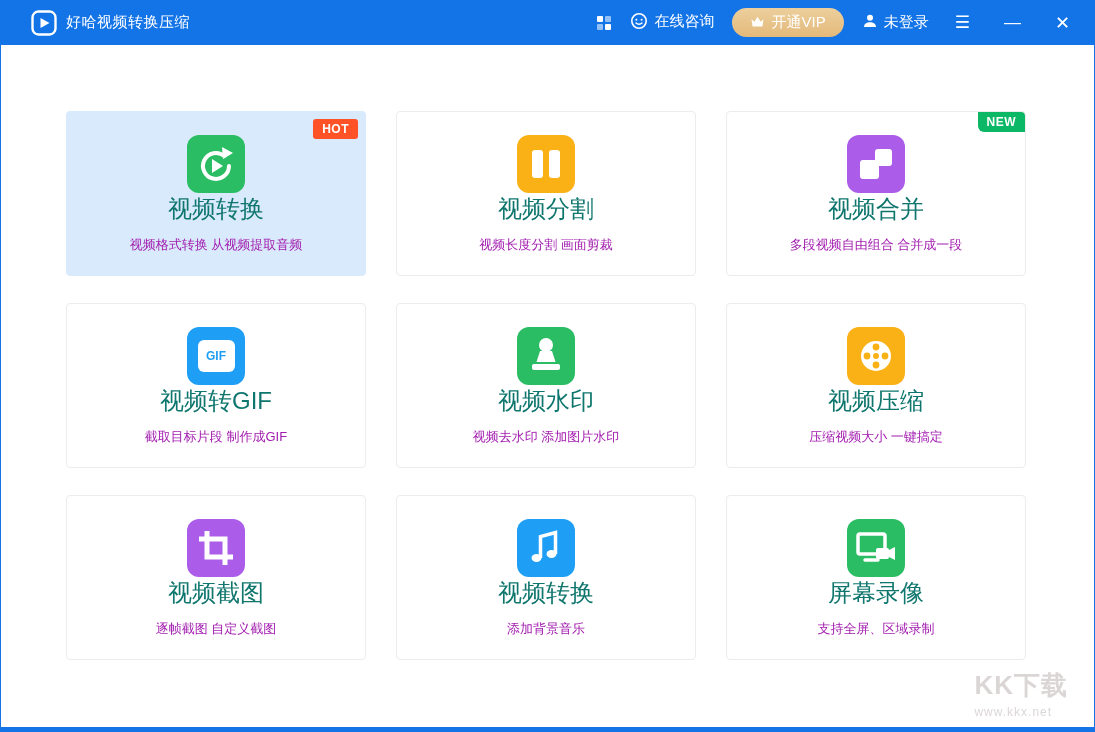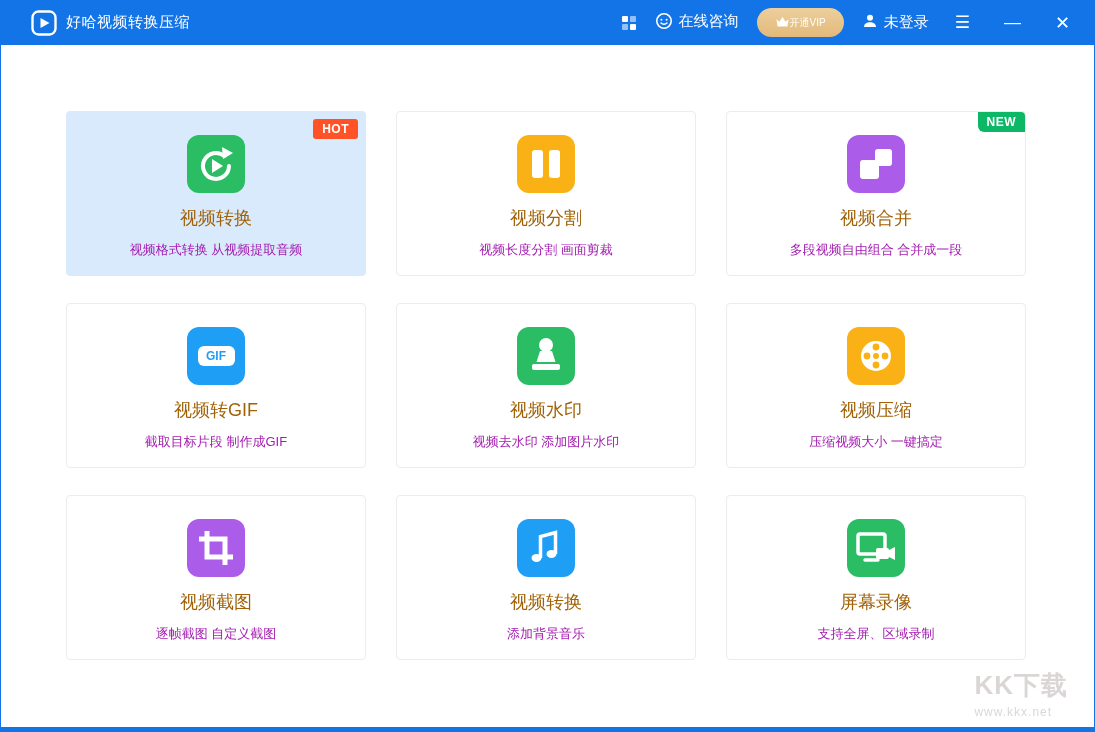--- a/index.html
+++ b/index.html
@@ -24,27 +24,27 @@
     display: flex;
     align-items: center;
     padding: 0 0 0 30px;
     color: #fff;
   }
   .app-icon { width: 26px; height: 26px; margin-right: 9px; flex: 0 0 auto; }
   .app-title { font-size: 15px; letter-spacing: 0.5px; }
   .tb-right { margin-left: auto; display: flex; align-items: center; gap: 18px; padding-right: 10px; }
   .tb-item { display: flex; align-items: flex-start; gap: 6px; font-size: 15px; cursor: pointer; white-space: nowrap; }
   .vip-pill {
-    display: flex; align-items: center; 
+    display: flex; align-items: center; gap: 6px;
     background: linear-gradient(180deg, #eccf9d, #e3b97a);
     color: #ffffff;
     border-radius: 15px;
     height: 29px;
     padding: 0 18px;
-    font-size: 10px;
+    font-size: 15px;
     cursor: pointer;
     white-space: nowrap;
   }
   .tb-btn {
     font-size: 17px; line-height: 1; cursor: pointer;
     padding: 6px 8px; user-select: none;
   }
   .tb-btn.close { font-size: 18px; padding-right: 14px; }
   
   .content { position: relative; height: calc(100% - 45px); background: #ffffff; padding-left: 40px; }
@@ -68,31 +68,31 @@
     width: 58px; height: 58px;
     border-radius: 12px;
     margin-top: 23px;
     display: flex; align-items: center; justify-content: center;
     flex: 0 0 auto;
   }
   .ic-green  { background: #2bbd64; }
   .ic-orange { background: #f9b115; }
   .ic-purple { background: #ab5ce8; }
   .ic-blue   { background: #1e9ef4; }
-  .card-title { font-size: 18px; color: #a16207; margin-top: 13px; }
+  .card-title { font-size: 24px; color: #0f766e; }
   .card-sub   { font-size: 13px; color: #a21caf; margin-top: 11px; }
   .badge {
     position: absolute;
     color: #fff; font-size: 12px; font-weight: bold;
     padding: 3px 9px; letter-spacing: 0.5px;
   }
   .badge-hot { top: 7px; right: 7px; background: #ff5227; border-radius: 3px; }
   .badge-new { top: 0; right: 0; background: #0cb765; border-radius: 0 4px 0 6px; }
   .gif-chip {
-    width: 37px; height: 20px; background: #ffffff; border-radius: 6px;
+    width: 37px; height: 32px; background: #ffffff; border-radius: 6px;
     display: flex; align-items: center; justify-content: center;
     color: #1e9ef4; font-size: 12px; font-weight: bold;
   }
   
   .watermark {
     position: absolute; right: 26px; bottom: 8px;
     text-align: left; color: rgba(190,180,180,0.55);
     pointer-events: none;
   }
   .wm-title { font-size: 26px; font-weight: bold; letter-spacing: 1px; }

